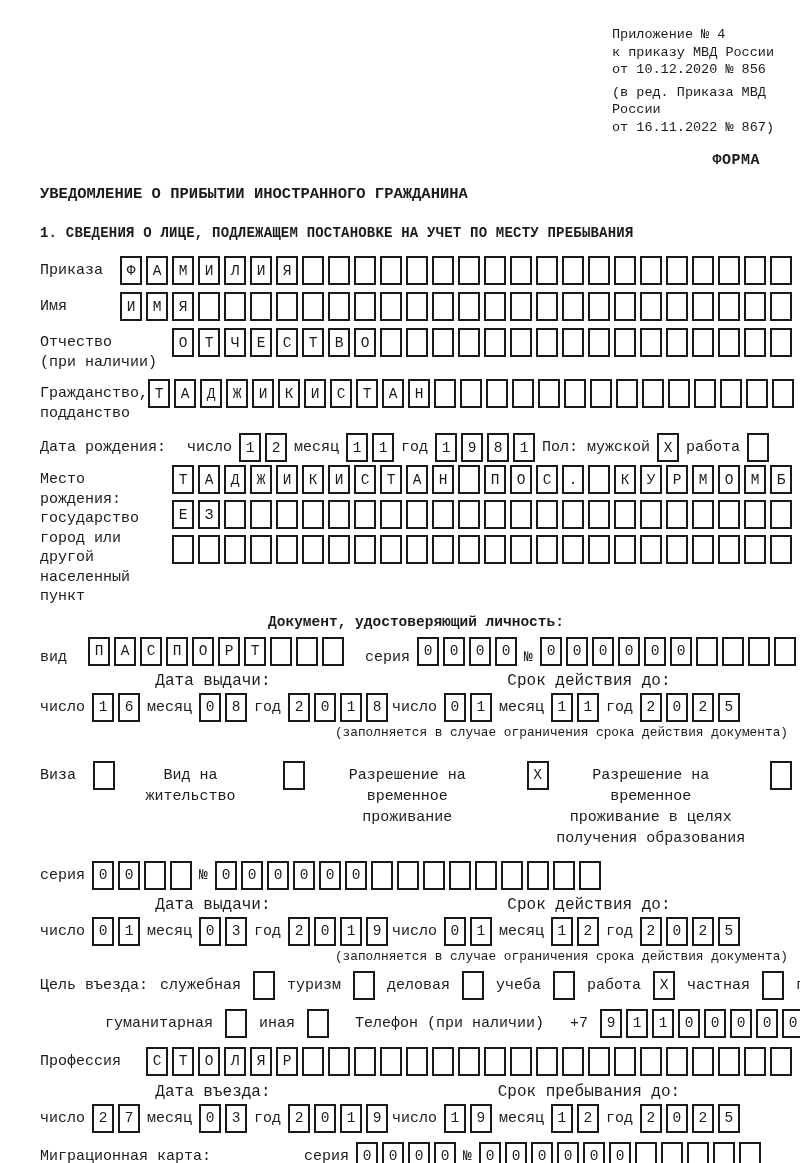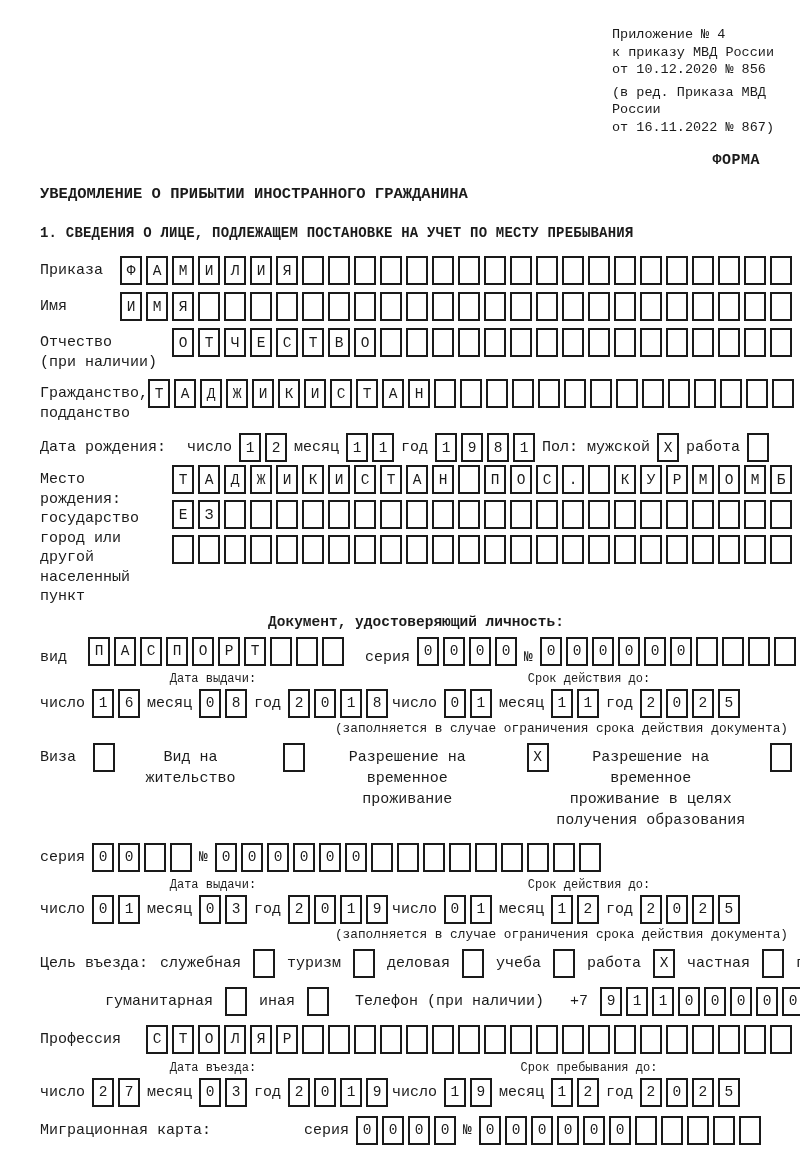--- a/index.html
+++ b/index.html
@@ -22,31 +22,31 @@
         background:#fff;font-size:14.5px;}
   .cells{display:flex;gap:4px;flex:none;}
   .right{margin-left:auto;}
   .frow{display:flex;align-items:flex-start;margin-bottom:7px;}
   .row-label{font-size:15px;padding-top:5px;white-space:pre-line;line-height:1.3;}
   .multi{display:flex;flex-direction:column;gap:6px;}
 
   .dateline{display:flex;align-items:center;gap:7px;font-size:15px;flex-wrap:nowrap;}
   .dl{flex:none;}
   .doc-heading{text-align:center;font-weight:bold;font-size:14.5px;margin:2px 0 7px;}
-  .dates-heads{display:flex;font-size:12px;margin-top:2px;margin-bottom:3px;}
+  .dates-heads{display:flex;font-size:16px;margin-top:2px;margin-bottom:3px;}
   .dh-left{width:46%;text-align:center;}
   .dh-right{width:54%;text-align:center;}
   .dates-pair{display:flex;margin-bottom:2px;}
   .half-l{width:46%;}
   .half-r{width:54%;padding-left:6px;box-sizing:border-box;}
   .note{font-size:12.8px;text-align:right;padding-right:4px;margin:3px 0 7px;}
 
   .res-heading{font-size:15px;line-height:1.8;margin-top:2px;}
   .opts{display:flex;align-items:flex-start;justify-content:space-between;margin:6px 0 12px;}
-  .opt{display:flex;gap:17px;align-items:flex-start;}
+  .opt{display:flex;gap:17px;align-items:flex-start;margin-top:14px;}
   .opt-label{white-space:pre-line;text-align:center;font-size:15px;line-height:1.4;padding-top:4px;}
 
   .purpose{display:flex;align-items:center;gap:12px;font-size:15px;margin-bottom:9px;flex-wrap:nowrap;}
   .indent2{margin-left:65px;}
   .gap-l{margin-left:14px;}
   .mig-gap{margin-left:86px;}
 </style>
 </head>
 <body>
 

